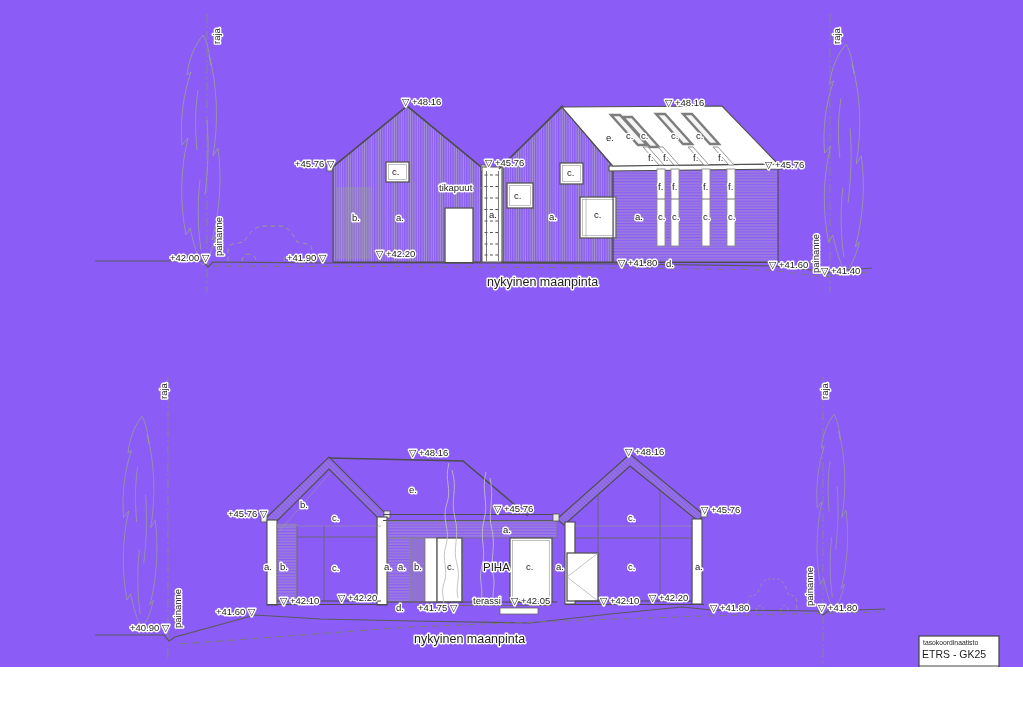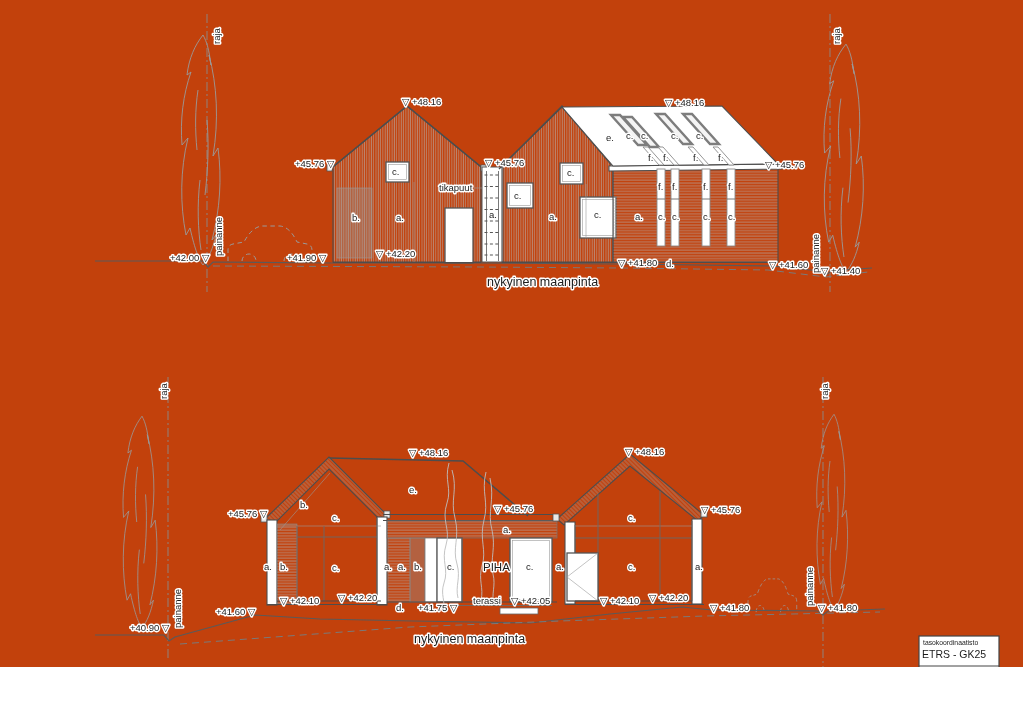--- a/index.html
+++ b/index.html
@@ -1,16 +1,16 @@
 <!DOCTYPE html>
 <html><head>
 <meta charset="utf-8">
 <style>
   html,body{margin:0;padding:0;background:#fff;}
-  .stage{width:1023px;height:667px;position:relative;background:#c2410c;}
+  .stage{width:1023px;height:667px;position:relative;background:#8b5cf6;}
   svg{display:block;}
   .outline{stroke:#4d4d4d;stroke-width:1.1;}
   .roofline{stroke:#4d4d4d;stroke-width:1.4;fill:none;}
   .w2{stroke:#6a6a6a;stroke-width:0.9;fill:none;}
   .thin{stroke:#9a9a9a;stroke-width:0.6;fill:none;}
   .groundline{stroke:#5a5a5a;stroke-width:1.2;fill:none;}
   .grounddash{stroke:#7a7a7a;stroke-width:1;fill:none;stroke-dasharray:7 5;}
   .dashdot{stroke:#8a8a8a;stroke-width:0.9;stroke-dasharray:9 3 2 3;fill:none;}
   .tree{stroke:#9a9a9a;stroke-width:0.9;fill:none;}
   .car{stroke:#9a9a9a;stroke-width:1;fill:none;stroke-dasharray:4.5 3.5;}

